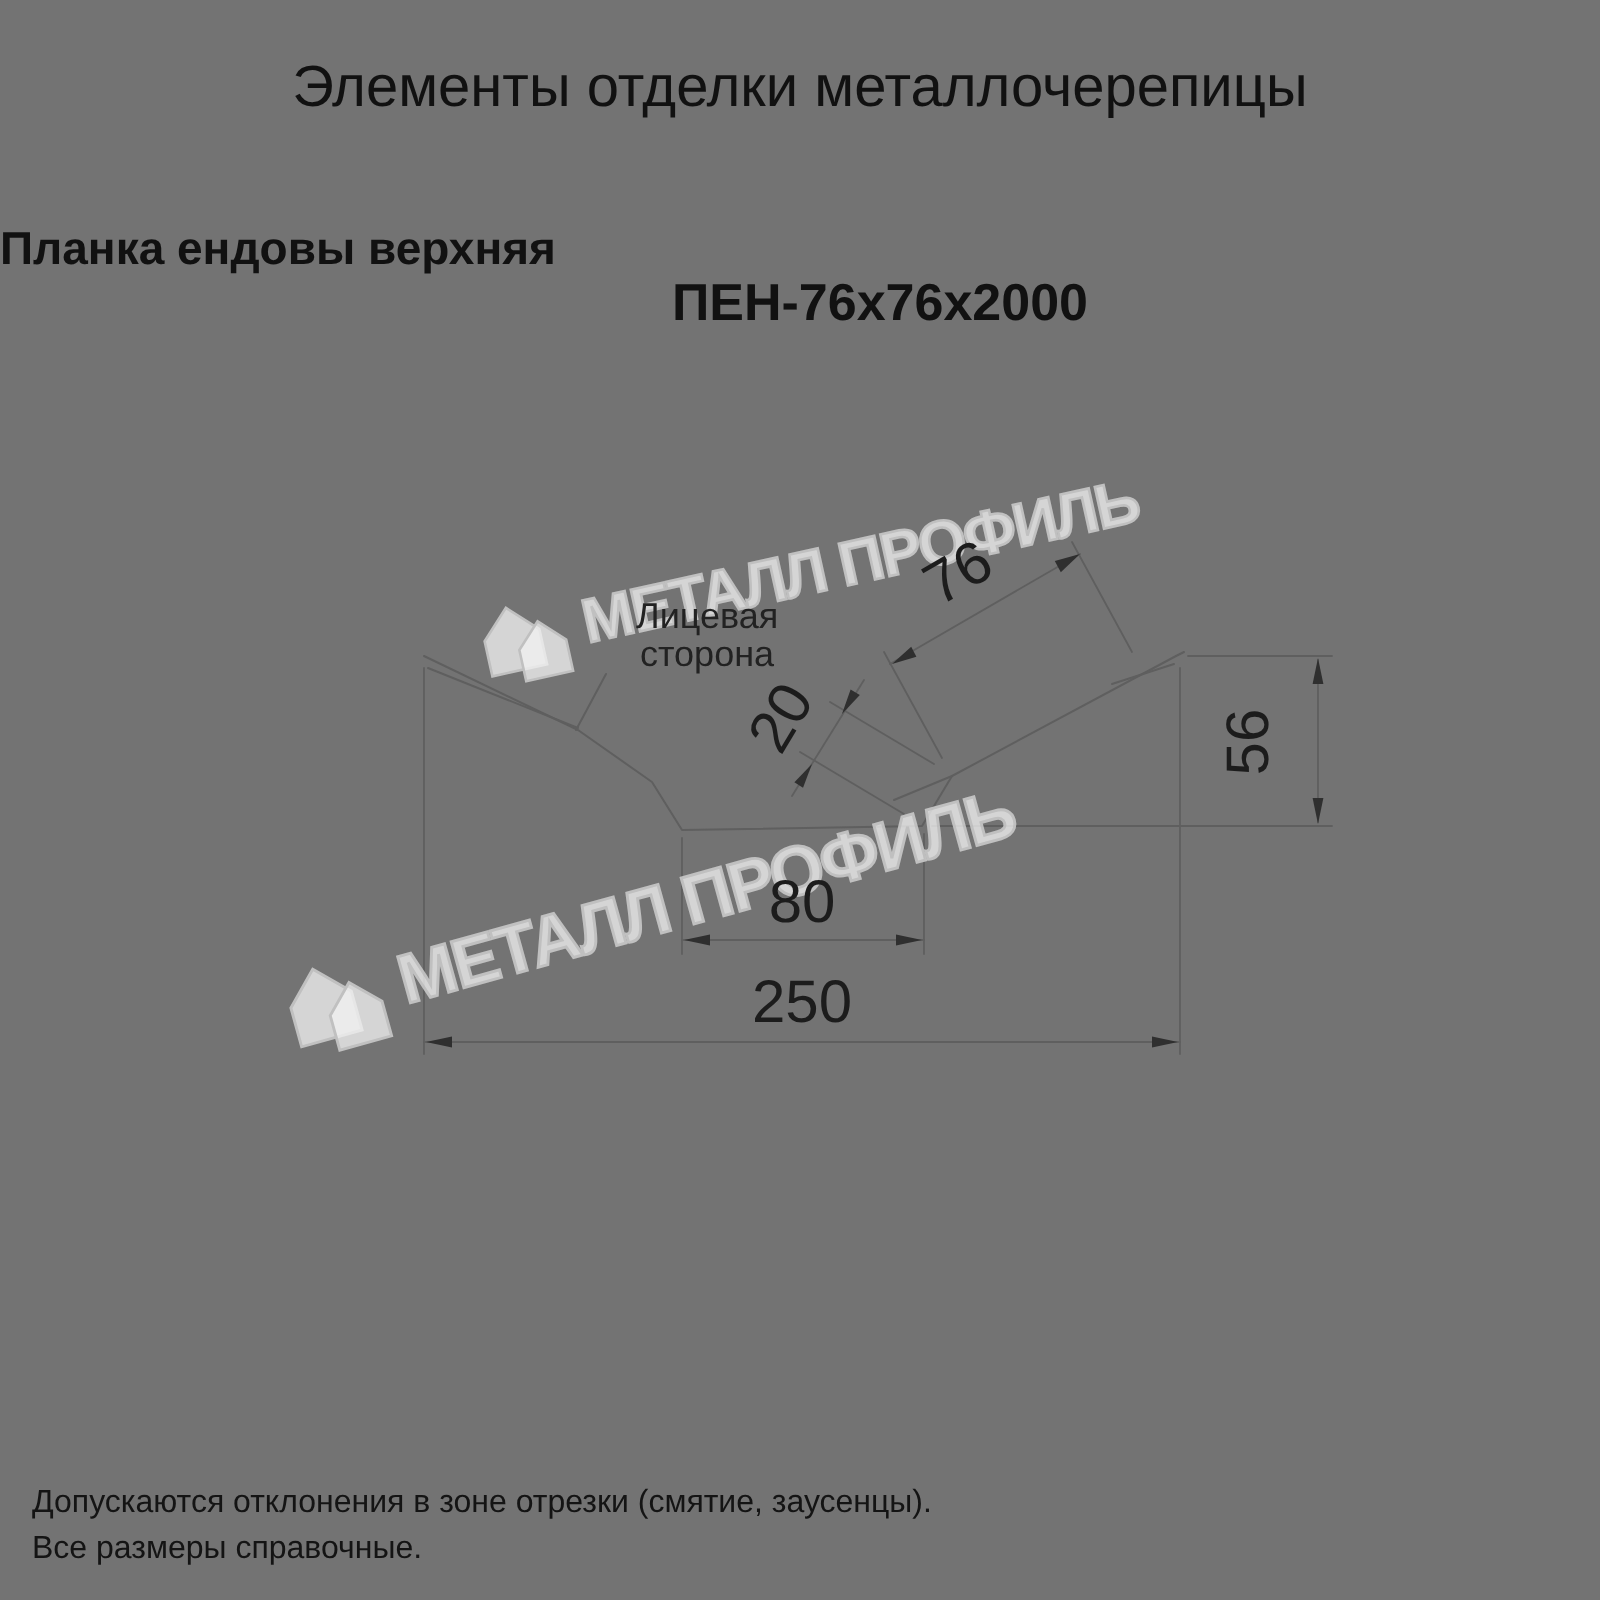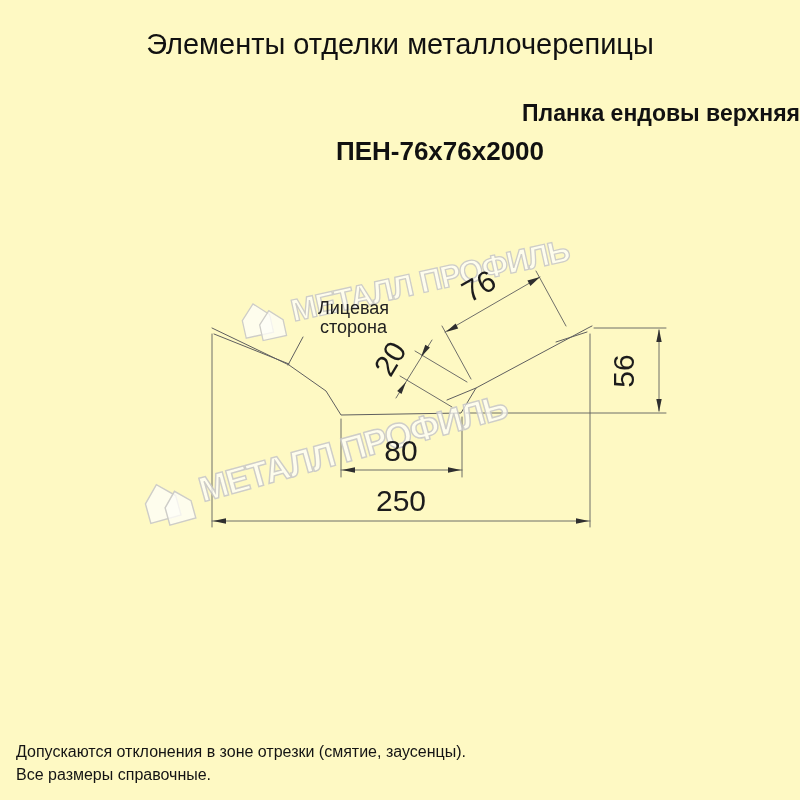--- a/index.html
+++ b/index.html
@@ -1,20 +1,20 @@
 <!DOCTYPE html>
 <html><head>
 <meta charset="utf-8">
 <style>
   html,body{margin:0;padding:0;background:#ffffff;}
-  .page{position:relative;width:800px;height:800px;background:#fef9c3;overflow:hidden;
+  .page{position:relative;width:800px;height:800px;background:#737373;overflow:hidden;
         font-family:"Liberation Sans",sans-serif;color:#1a1a1a;}
   .title{position:absolute;top:28px;left:0;width:800px;text-align:center;
          font-size:29px;font-weight:400;color:#111;}
-  .subtitle{position:absolute;top:100px;left:0;width:800px;text-align:right;
+  .subtitle{position:absolute;top:111px;left:0;width:800px;text-align:left;
             font-size:23px;font-weight:700;color:#111;}
   .model{position:absolute;top:136px;left:0;width:800px;text-align:center;
          font-size:26px;font-weight:700;color:#111;padding-left:40px;}
   .drawing{position:absolute;left:0;top:0;width:800px;height:800px;}
   .footer{position:absolute;left:16px;bottom:14px;width:760px;
           font-size:16px;line-height:23px;color:#141414;}
   svg text{font-family:"Liberation Sans",sans-serif;}
   .dimtxt{font-size:30px;fill:#1c1c1c;}
   .facetxt{font-size:18px;fill:#222;}
   .arw{fill:#2f2f2f;stroke:none;}

